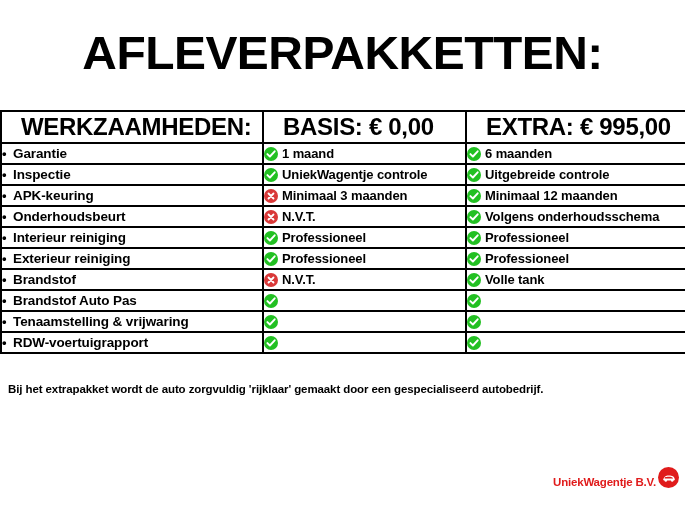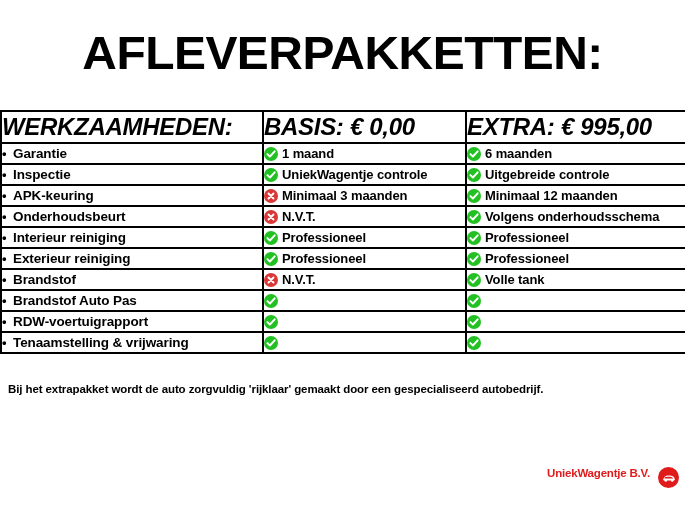--- a/index.html
+++ b/index.html
@@ -51,21 +51,21 @@
 
   thead th {
     height: 30px;
     font-size: 24px;
     font-weight: bold;
     text-align: left;
     letter-spacing: -0.3px;
     white-space: nowrap;
     line-height: 28px;
   }
-  thead th .hd { padding-left: 0; display: block; font-style: italic; }
+  thead th .hd { padding-left: 19px; display: block; }
 
   tbody td { height: 19px; }
 
   .cell-task {
     font-size: 13.5px;
     font-weight: bold;
     white-space: nowrap;
     padding-left: 10px;
     letter-spacing: -0.1px;
     margin-top: 32px;
@@ -113,22 +113,22 @@
     letter-spacing: -0.1px;
   }
   .note-indent { padding-left: 22px; }
 
   
   .logo {
     position: absolute;
     right: 6px;
     bottom: 26px;
     display: flex;
-    align-items: flex-start;
-    gap: 8px;
+    align-items: flex-end;
+    gap: 2px;
   }
   .logo-text {
     font-size: 11.5px;
     font-weight: bold;
     color: #e01b1b;
     letter-spacing: -0.2px;
     white-space: nowrap;
   }
   .logo-mark {
     width: 21px;
@@ -360,46 +360,46 @@
               <svg viewBox="0 0 14 14" aria-hidden="true">
                 <circle cx="7" cy="7" r="7" fill="#22c022"></circle>
                 <path d="M3.4 7.1 L5.9 9.5 L10.7 4.3" stroke="#ffffff" stroke-width="1.9" fill="none" stroke-linecap="round" stroke-linejoin="round"></path>
               </svg>
             </span>
             <span></span>
           </span>
         </td>
       </tr>
       <tr>
+        <td class="cell-task"><span class="bullet">•</span><span>Tenaamstelling &amp; vrijwaring</span></td>
+        <td class="cell-val">
+          <span class="vwrap">
+            <span class="ico">
+              <svg viewBox="0 0 14 14" aria-hidden="true">
+                <circle cx="7" cy="7" r="7" fill="#22c022"></circle>
+                <path d="M3.4 7.1 L5.9 9.5 L10.7 4.3" stroke="#ffffff" stroke-width="1.9" fill="none" stroke-linecap="round" stroke-linejoin="round"></path>
+              </svg>
+            </span>
+            <span></span>
+          </span>
+        </td>
+        <td class="cell-val">
+          <span class="vwrap">
+            <span class="ico">
+              <svg viewBox="0 0 14 14" aria-hidden="true">
+                <circle cx="7" cy="7" r="7" fill="#22c022"></circle>
+                <path d="M3.4 7.1 L5.9 9.5 L10.7 4.3" stroke="#ffffff" stroke-width="1.9" fill="none" stroke-linecap="round" stroke-linejoin="round"></path>
+              </svg>
+            </span>
+            <span></span>
+          </span>
+        </td>
+      </tr>
+      <tr>
         <td class="cell-task"><span class="bullet">•</span><span>RDW-voertuigrapport</span></td>
-        <td class="cell-val">
-          <span class="vwrap">
-            <span class="ico">
-              <svg viewBox="0 0 14 14" aria-hidden="true">
-                <circle cx="7" cy="7" r="7" fill="#22c022"></circle>
-                <path d="M3.4 7.1 L5.9 9.5 L10.7 4.3" stroke="#ffffff" stroke-width="1.9" fill="none" stroke-linecap="round" stroke-linejoin="round"></path>
-              </svg>
-            </span>
-            <span></span>
-          </span>
-        </td>
-        <td class="cell-val">
-          <span class="vwrap">
-            <span class="ico">
-              <svg viewBox="0 0 14 14" aria-hidden="true">
-                <circle cx="7" cy="7" r="7" fill="#22c022"></circle>
-                <path d="M3.4 7.1 L5.9 9.5 L10.7 4.3" stroke="#ffffff" stroke-width="1.9" fill="none" stroke-linecap="round" stroke-linejoin="round"></path>
-              </svg>
-            </span>
-            <span></span>
-          </span>
-        </td>
-      </tr>
-      <tr>
-        <td class="cell-task"><span class="bullet">•</span><span>Tenaamstelling &amp; vrijwaring</span></td>
         <td class="cell-val">
           <span class="vwrap">
             <span class="ico">
               <svg viewBox="0 0 14 14" aria-hidden="true">
                 <circle cx="7" cy="7" r="7" fill="#22c022"></circle>
                 <path d="M3.4 7.1 L5.9 9.5 L10.7 4.3" stroke="#ffffff" stroke-width="1.9" fill="none" stroke-linecap="round" stroke-linejoin="round"></path>
               </svg>
             </span>
             <span></span>
           </span>

